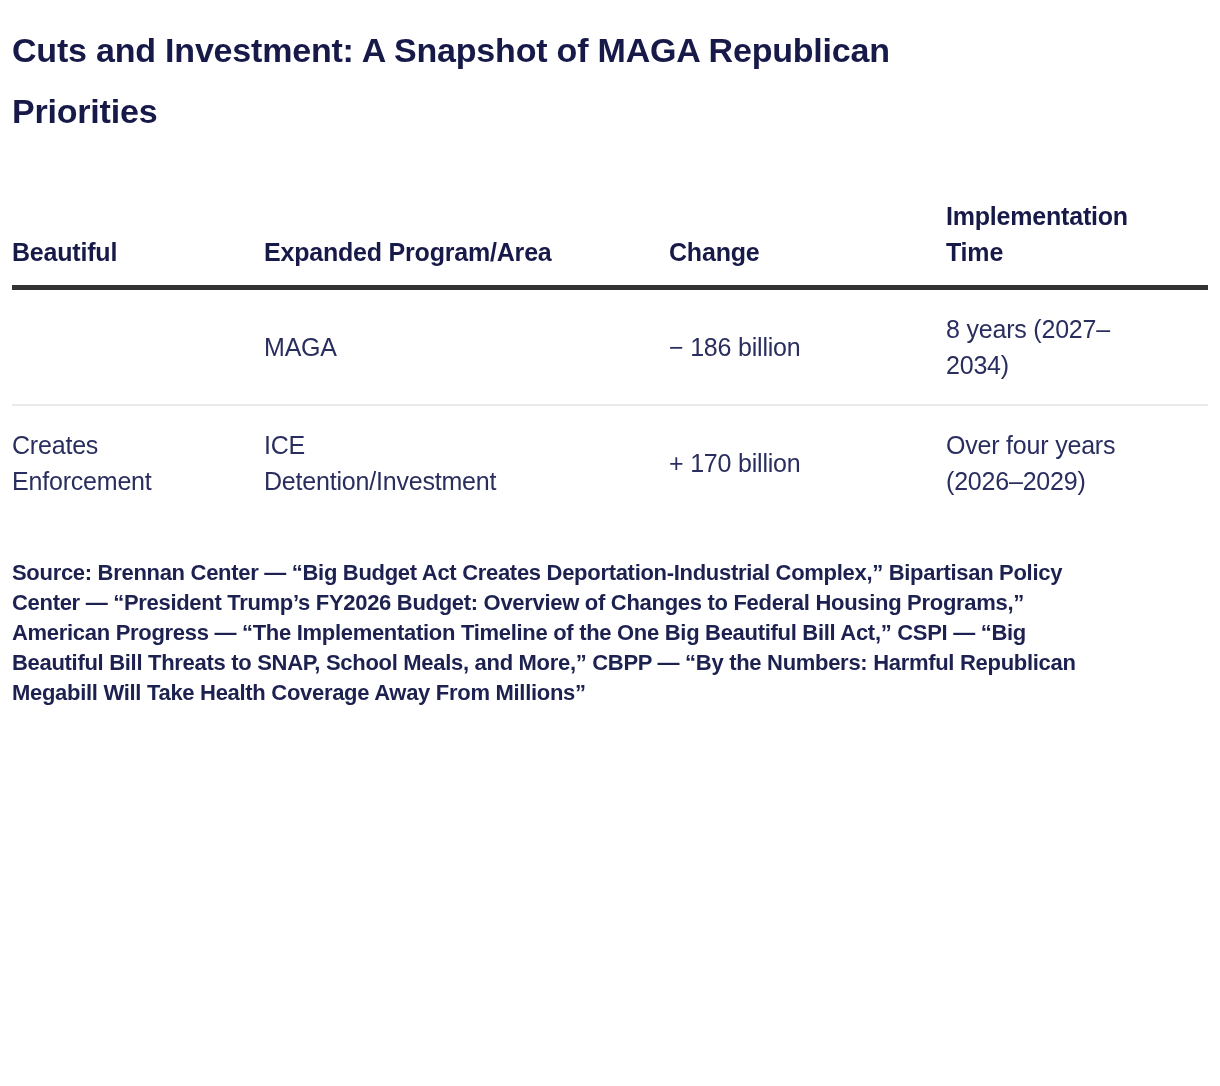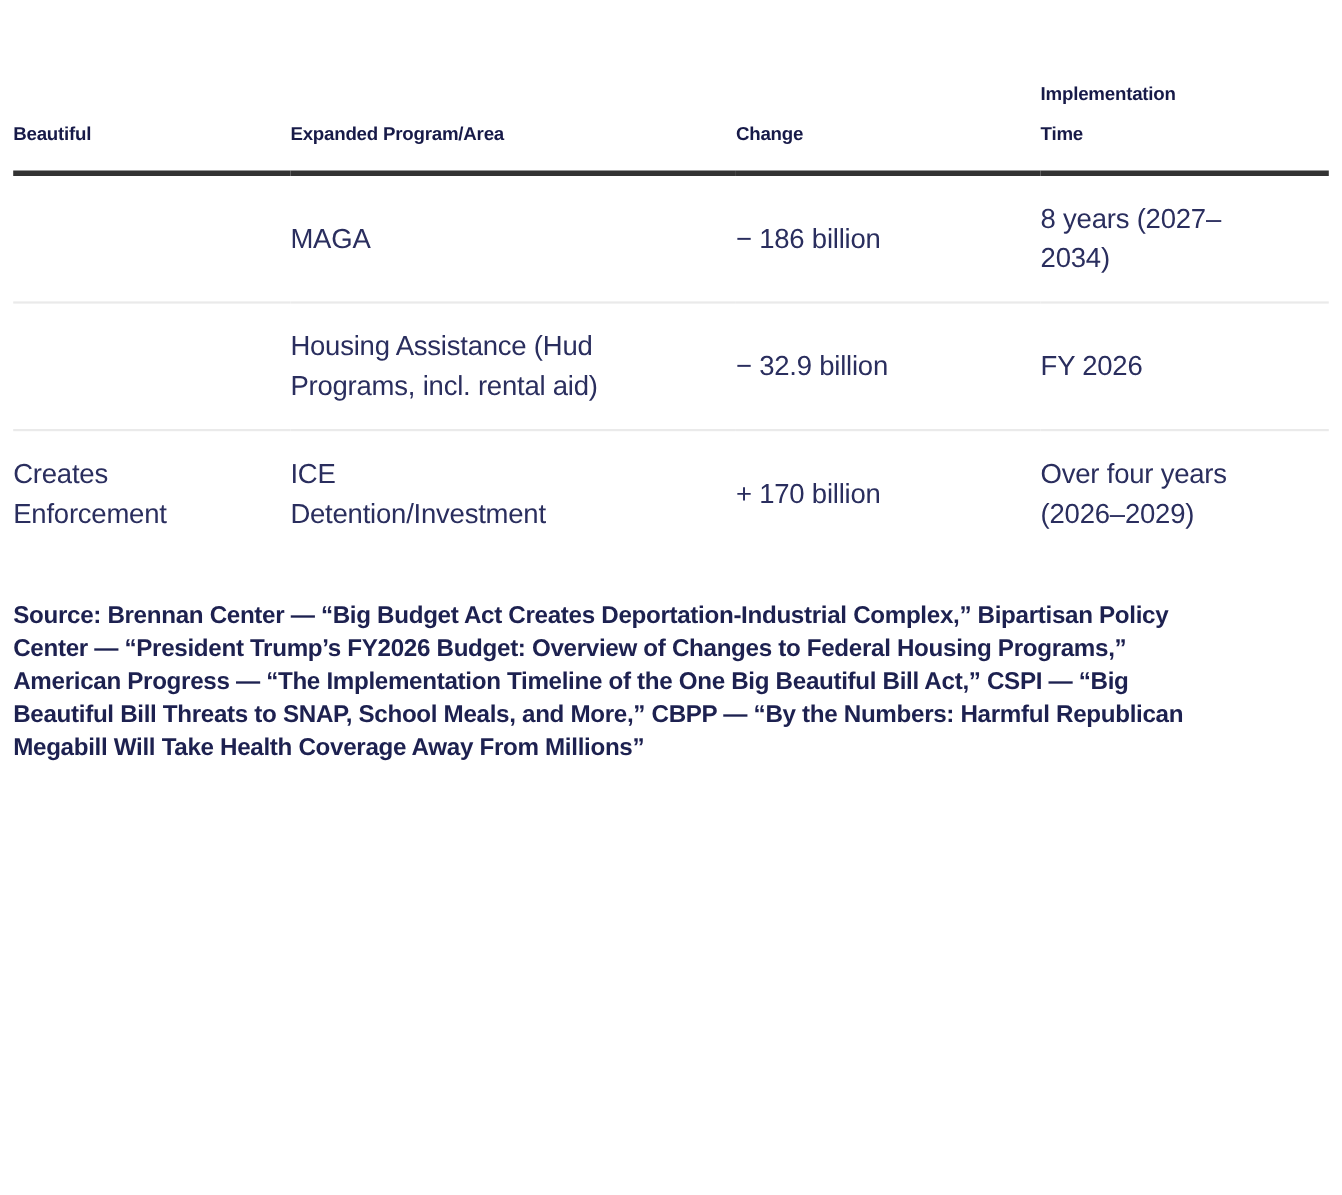--- a/index.html
+++ b/index.html
@@ -34,21 +34,21 @@
   }
   table.priorities {
     width: 1196px;
     border-collapse: collapse;
     margin-top: 56px;
     table-layout: fixed;
   }
   table.priorities th {
     text-align: left;
     vertical-align: bottom;
-    font-size: 17px;
+    font-size: 25px;
     line-height: 36px;
     font-weight: 700;
     color: var(--heading);
     padding: 0 10px 15px 0;
     border-bottom: 5px solid var(--rule_heavy);
     white-space: pre-line;
     letter-spacing: -0.2px;
   }
   table.priorities td {
     vertical-align: middle;
@@ -73,20 +73,22 @@
     letter-spacing: -0.3px;
     white-space: pre-line;
     padding-bottom: 18px;
   }
 </style>
 </head>
 <body>
 
 <div class="page">
 
+  <h1 class="figure-title">Cuts and Investment: A Snapshot of MAGA Republican
+Priorities</h1>
 
   <table class="priorities">
     <colgroup>
       <col style="width:252px">
       <col style="width:405px">
       <col style="width:277px">
       <col style="width:262px">
     </colgroup>
     <thead>
       <tr>
@@ -99,27 +101,20 @@
     </thead>
     <tbody>
       <tr>
         <td></td>
         <td>MAGA</td>
         <td>− 186 billion</td>
         <td>8 years (2027–
 2034)</td>
       </tr>
       <tr>
-        <td></td>
-        <td>Housing Assistance (Hud
-Programs, incl. rental aid)</td>
-        <td>− 32.9 billion</td>
-        <td>FY 2026</td>
-      </tr>
-      <tr>
         <td>Creates
 Enforcement</td>
         <td>ICE
 Detention/Investment</td>
         <td>+ 170 billion</td>
         <td>Over four years
 (2026–2029)</td>
       </tr>
     </tbody>
   </table>

